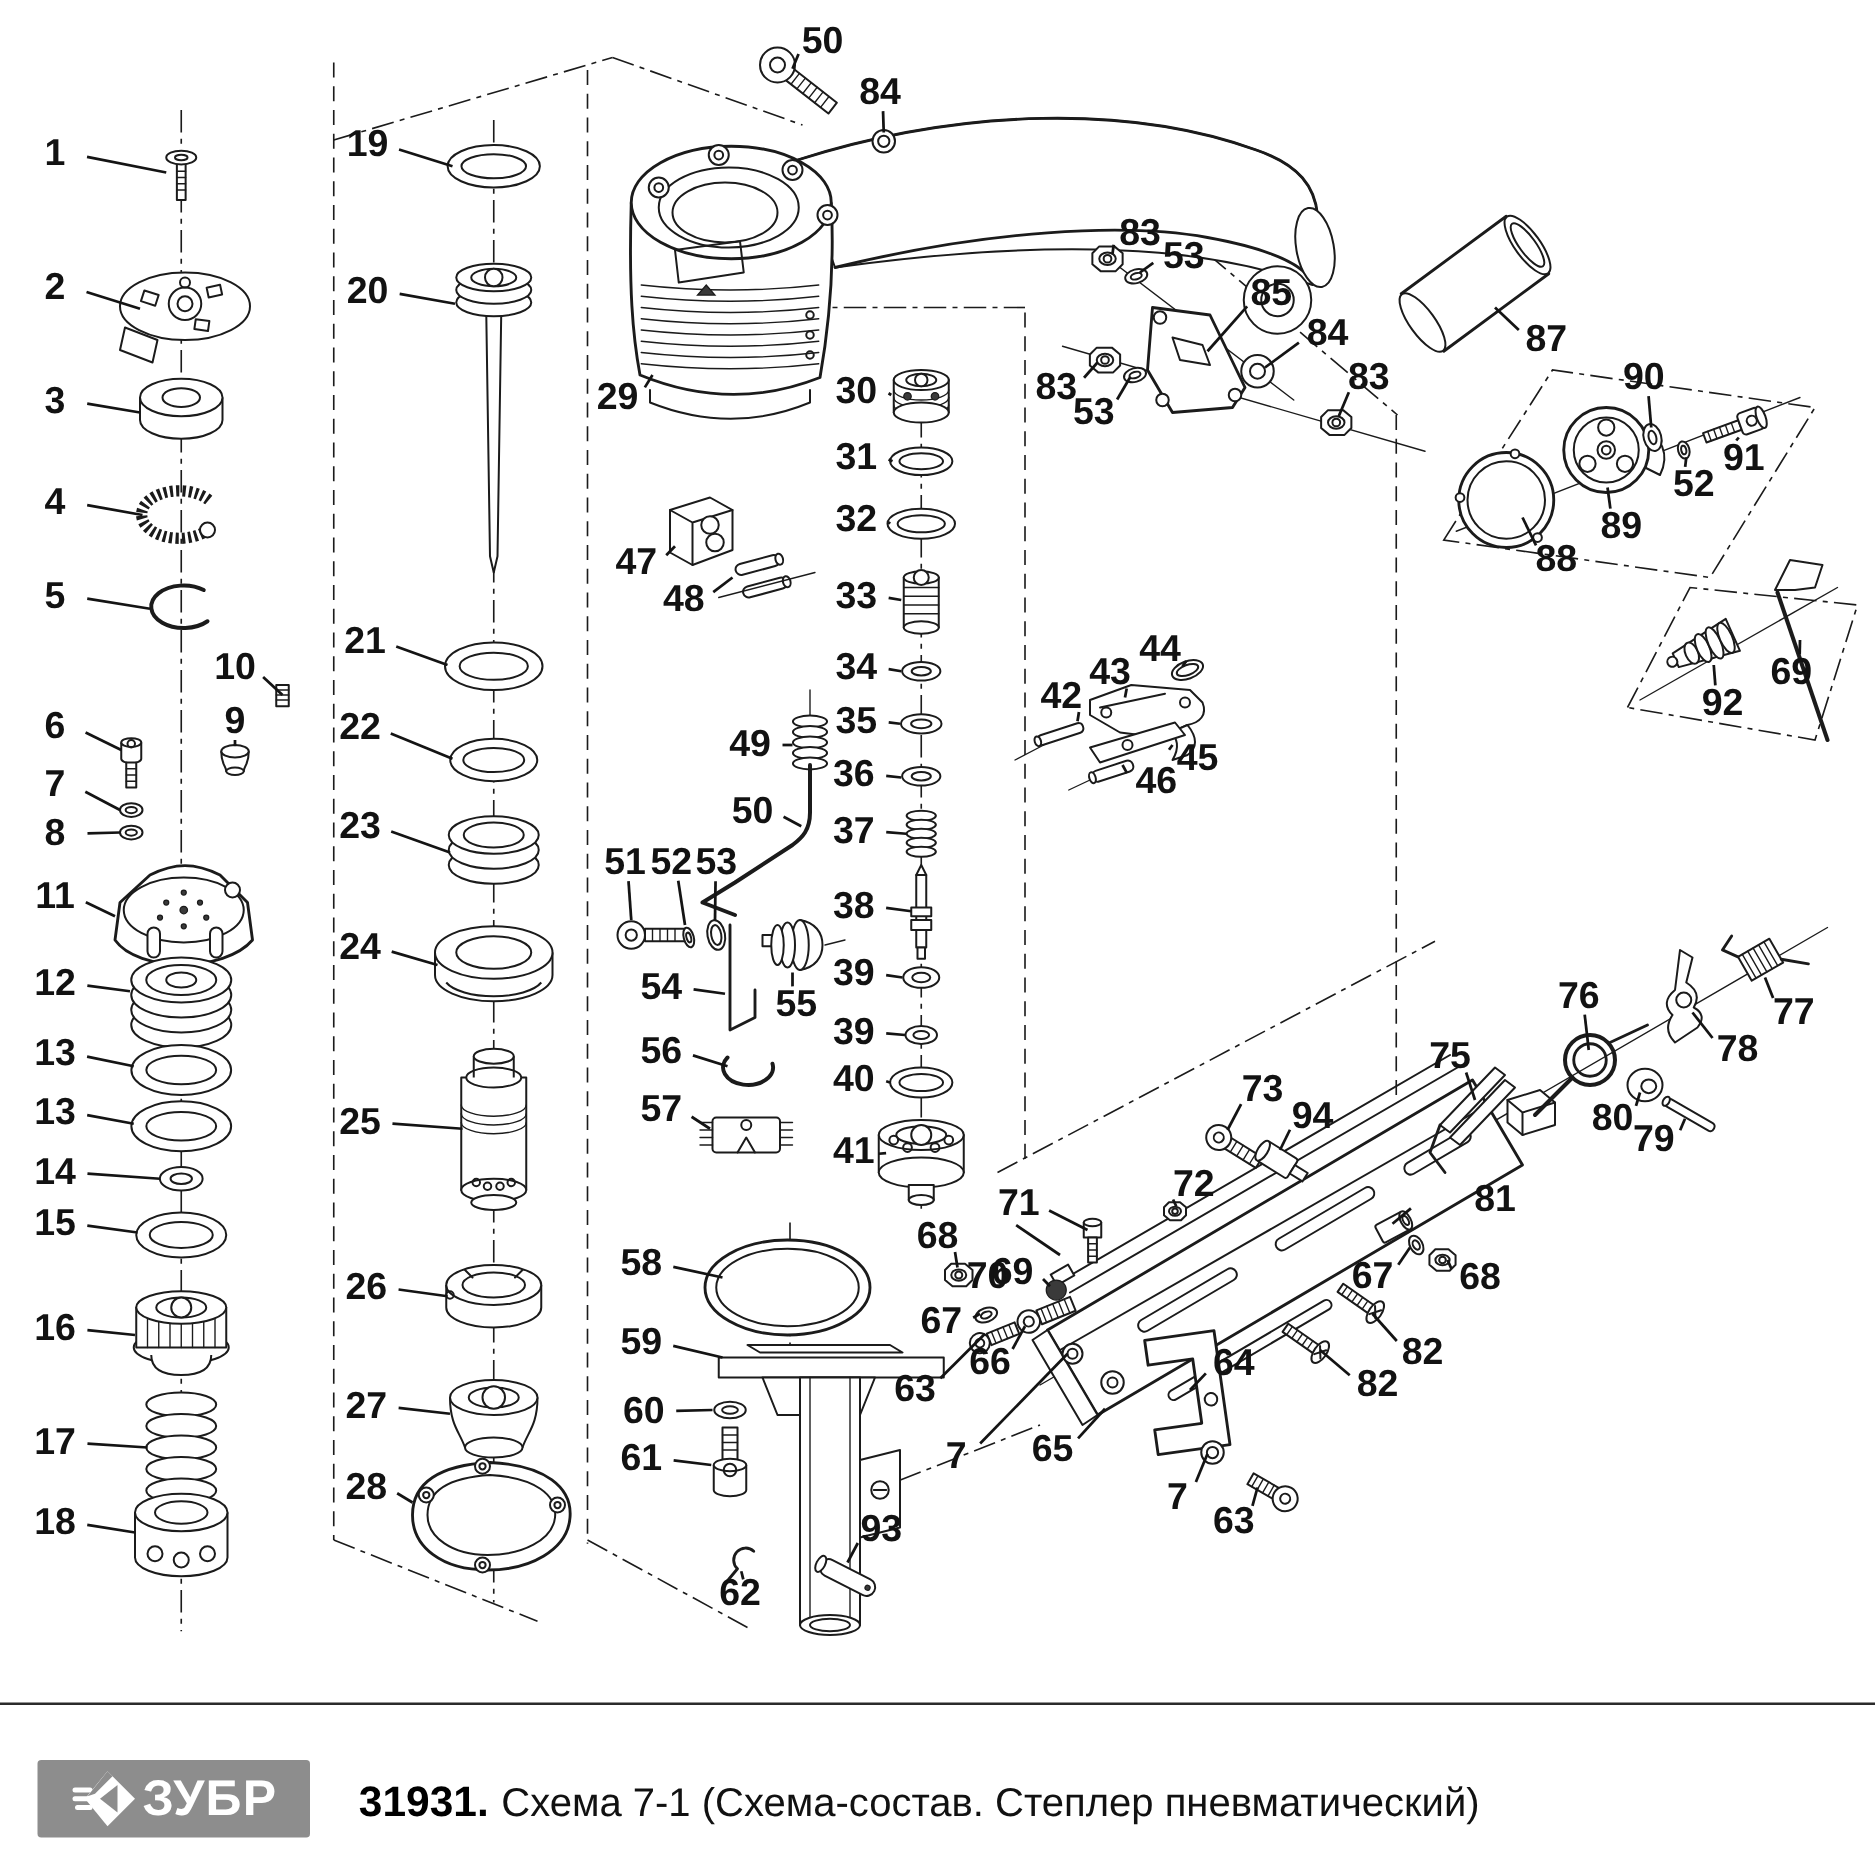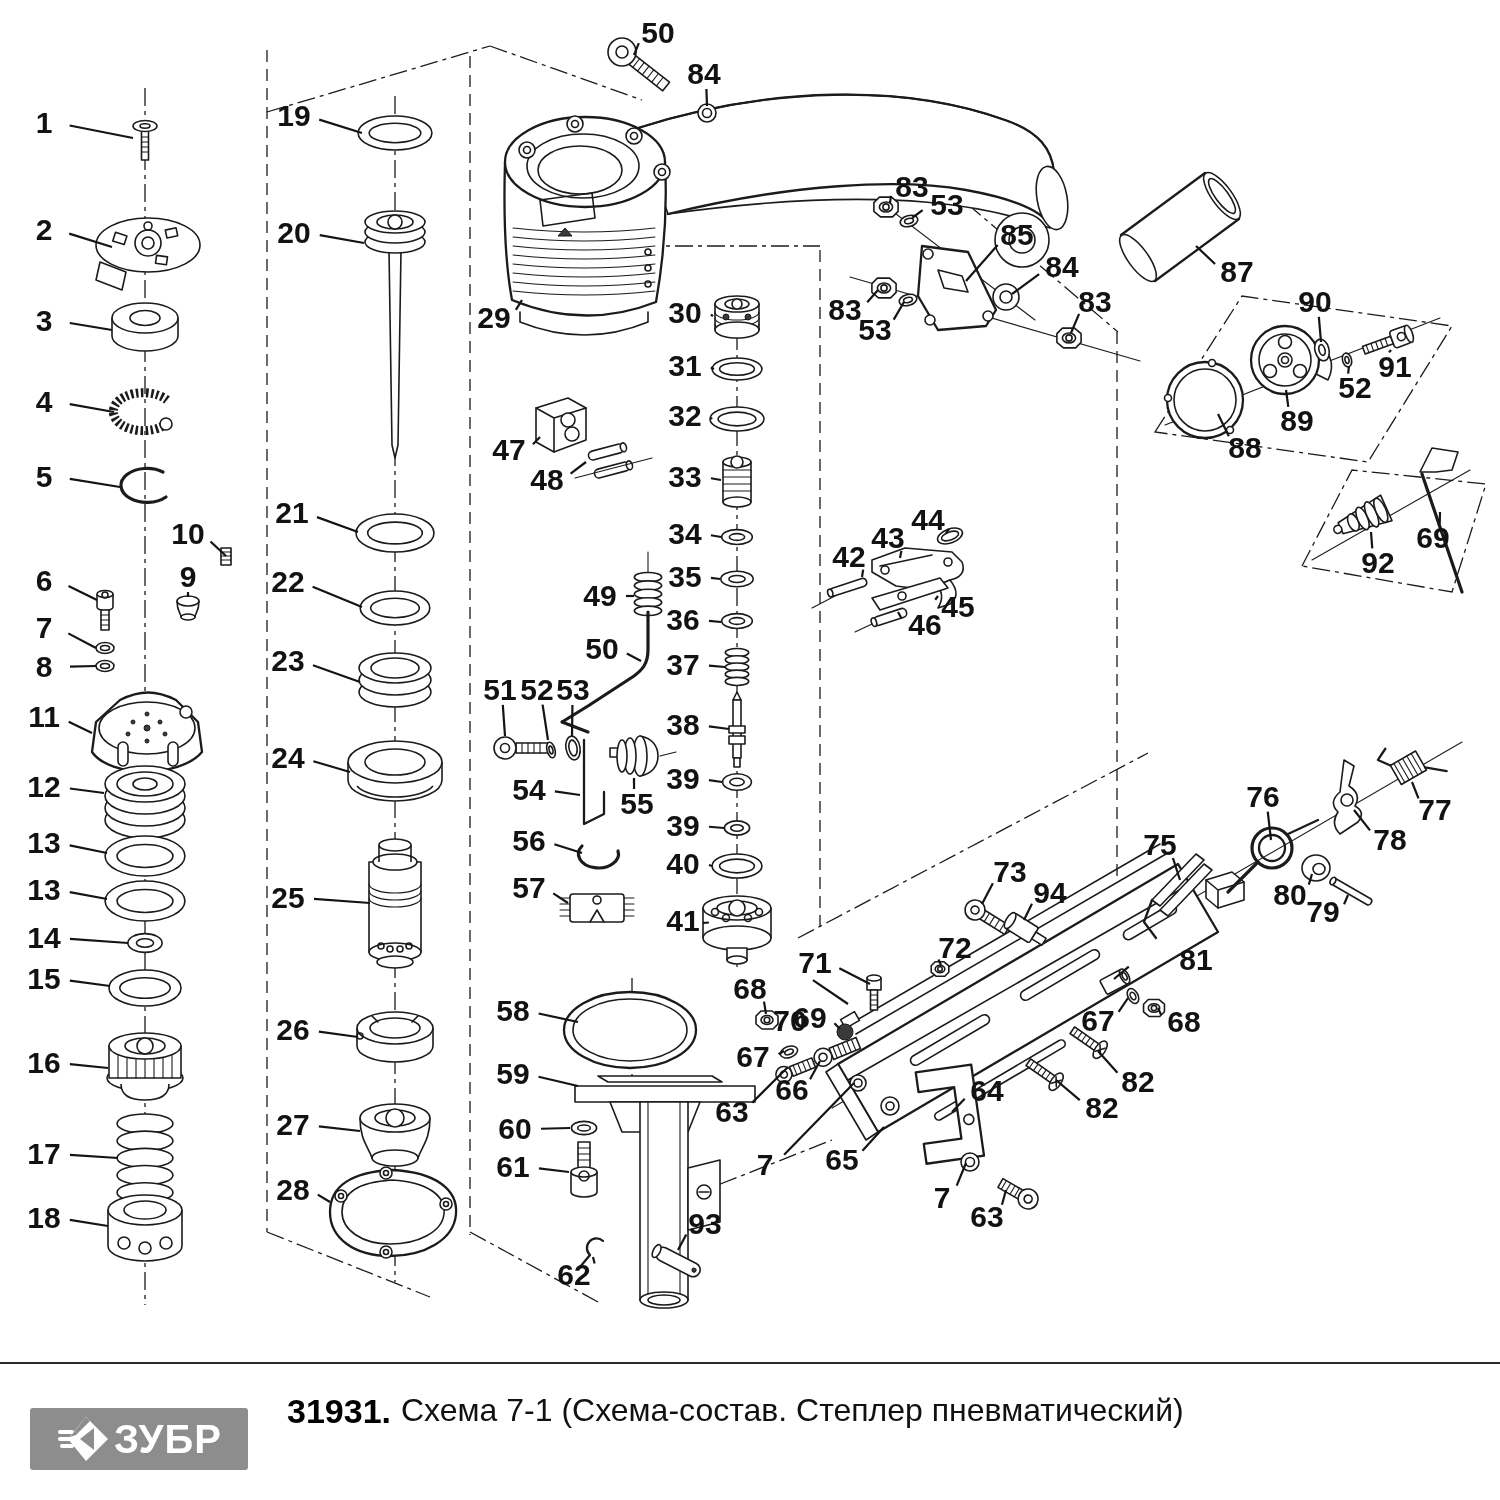--- a/index.html
+++ b/index.html
@@ -13,21 +13,21 @@
   #art .thin{stroke-width:1.1}
   #art .dd{fill:none;stroke:#1b1b1b;stroke-width:1.3;stroke-dasharray:18 5 4 5}
   #art .dsh{fill:none;stroke:#1b1b1b;stroke-width:1.3;stroke-dasharray:12 7}
   #art .dk{fill:#3a3a3a;stroke:#1b1b1b;stroke-width:1}
   #leads line{stroke:#141414;stroke-width:2.2}
   .plabel{position:absolute;transform:translate(-50%,-50%);font-weight:bold;font-size:30px;color:#121212;white-space:nowrap}
   .rule{position:absolute;left:0;top:1362px;width:1500px;height:2px;background:#2b2b2b}
   .footer{position:absolute;left:0;top:1392px;width:1224px;height:100px;display:flex;align-items:center}
   .logo{position:absolute;left:30px;top:16px;width:218px;height:62px;background:#8d8d8d;border-radius:3px;display:flex;align-items:center;justify-content:center;gap:6px}
   .brand{color:#fff;font-weight:bold;font-size:40px;letter-spacing:1px;line-height:1}
-  .caption{position:absolute;left:287px;top:0;height:100px;display:flex;gap:10px}
+  .caption{position:absolute;left:287px;top:0;height:100px;display:flex;align-items:center;gap:10px}
   .code{font-weight:bold;font-size:34px;color:#000}
   .cap{font-size:32px;color:#111}
 </style>
 </head>
 <body>
 
 <div class="stage">
 
 <svg id="art" width="1500" height="1372" viewBox="0 0 1500 1372">
   <defs>
@@ -918,21 +918,21 @@
       <div class="plabel" style="left: 537px; top: 690px;">52</div>
       <div class="plabel" style="left: 573px; top: 690px;">53</div>
       <div class="plabel" style="left: 529px; top: 790px;">54</div>
       <div class="plabel" style="left: 637px; top: 804px;">55</div>
       <div class="plabel" style="left: 529px; top: 841px;">56</div>
       <div class="plabel" style="left: 529px; top: 888px;">57</div>
       <div class="plabel" style="left: 513px; top: 1011px;">58</div>
       <div class="plabel" style="left: 513px; top: 1074px;">59</div>
       <div class="plabel" style="left: 515px; top: 1129px;">60</div>
       <div class="plabel" style="left: 513px; top: 1167px;">61</div>
-      <div class="plabel" style="left: 574px; top: 1275px;">62</div>
+      <div class="plabel" style="left: 592px; top: 1275px;">62</div>
       <div class="plabel" style="left: 705px; top: 1224px;">93</div>
       <div class="plabel" style="left: 849px; top: 557px;">42</div>
       <div class="plabel" style="left: 888px; top: 538px;">43</div>
       <div class="plabel" style="left: 928px; top: 520px;">44</div>
       <div class="plabel" style="left: 958px; top: 607px;">45</div>
       <div class="plabel" style="left: 925px; top: 625px;">46</div>
       <div class="plabel" style="left: 912px; top: 187px;">83</div>
       <div class="plabel" style="left: 947px; top: 205px;">53</div>
       <div class="plabel" style="left: 1017px; top: 235px;">85</div>
       <div class="plabel" style="left: 1062px; top: 267px;">84</div>

